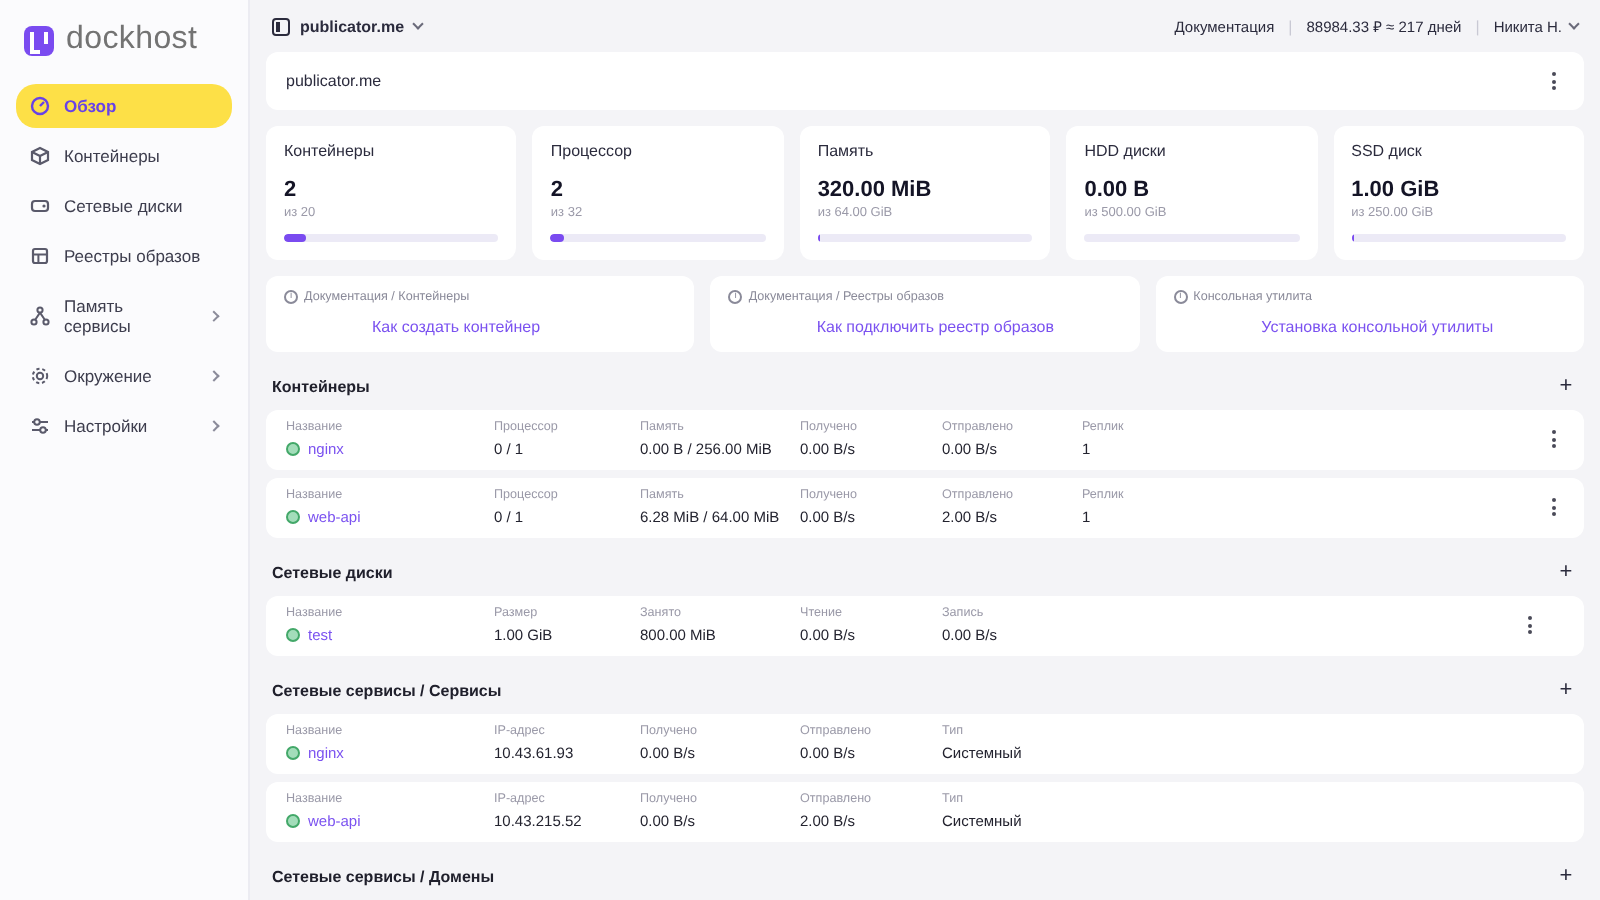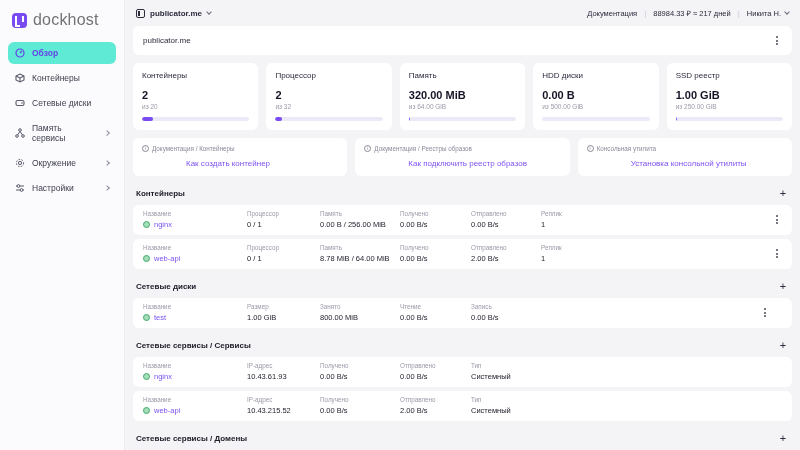--- a/index.html
+++ b/index.html
@@ -8,21 +8,21 @@
 
   
   .sidebar { width:125px; min-width:125px; height:450px; background:#fbfbfd; border-right:1px solid #ececf2; padding:9px 8px; }
   .logo-row { display:flex; align-items:center; gap:6px; padding:2px 4px 13px 4px; }
   .logo-mark { width:15px; height:15px; border-radius:4px; background:#7a4bf0; position:relative; }
   .logo-mark::before { content:""; position:absolute; left:3px; top:3px; width:3px; height:9px; border-left:2px solid #fff; border-bottom:2px solid #fff; }
   .logo-mark::after { content:""; position:absolute; right:3px; top:3px; width:2px; height:6px; background:#fff; }
   .logo-text { font-size:16px; font-weight:normal; color:#737373; letter-spacing:.2px; }
   .nav-item { display:flex; align-items:center; gap:7px; padding:6px 7px; border-radius:6px; color:#3d3d4d; font-size:8.5px; margin-bottom:3px; cursor:pointer; }
   .nav-item .nav-ic { width:10px; height:10px; flex:0 0 10px; color:#5a5a6b; display:flex; }
-  .nav-item.active { background:#5eead4; color:#6742e8; font-weight:bold; }
+  .nav-item.active { background:#fde047; color:#6742e8; font-weight:bold;border-radius:10px; }
   .nav-item.active .nav-ic { color:#6742e8; }
   .nav-spacer { flex:1; }
   .chev-right { width:4px; height:4px; border-right:1px solid #8b8b9a; border-top:1px solid #8b8b9a; transform:rotate(45deg); }
 
   
   .main { flex:1; padding:0 8px; overflow:hidden; }
   .topbar { height:26px; display:flex; align-items:center; justify-content:space-between; padding:0 3px; }
   .proj-select { display:flex; align-items:center; gap:5px; font-size:8px; font-weight:bold; color:#2b2b3d; cursor:pointer; }
   .proj-ic { width:9px; height:9px; border:1.3px solid #2b2b3d; border-radius:2px; position:relative; }
   .proj-ic::after { content:""; position:absolute; left:1px; top:1px; bottom:1px; width:2px; background:#2b2b3d; }
@@ -97,20 +97,29 @@
   <div class="nav-item">
     <span class="nav-ic">
       <svg viewBox="0 0 10 10" width="10" height="10">
           <rect x="1" y="2.5" width="8" height="5" rx="1.5" fill="none" stroke="currentColor" stroke-width="1.1"></rect>
           <circle cx="7" cy="5" r="0.8" fill="currentColor"></circle>
         </svg>
     </span>
     <span>Сетевые диски</span>
   </div>
 
+  <div class="nav-item">
+    <span class="nav-ic">
+      <svg viewBox="0 0 10 10" width="10" height="10">
+          <rect x="1.5" y="1.5" width="7" height="7" rx="1" fill="none" stroke="currentColor" stroke-width="1.1"></rect>
+          <path d="M1.5 4.2 L8.5 4.2 M4.2 4.2 L4.2 8.5" stroke="currentColor" stroke-width="1"></path>
+        </svg>
+    </span>
+    <span>Реестры образов</span>
+  </div>
 
   <div class="nav-item">
     <span class="nav-ic">
       <svg viewBox="0 0 10 10" width="10" height="10">
           <circle cx="5" cy="2" r="1.3" fill="none" stroke="currentColor" stroke-width="1"></circle>
           <circle cx="2" cy="8" r="1.3" fill="none" stroke="currentColor" stroke-width="1"></circle>
           <circle cx="8" cy="8" r="1.3" fill="none" stroke="currentColor" stroke-width="1"></circle>
           <path d="M5 3.3 L2.6 6.9 M5 3.3 L7.4 6.9" stroke="currentColor" stroke-width="1"></path>
         </svg>
     </span>
@@ -201,21 +210,21 @@
     </div>
     <div class="card stat-card">
       <div class="stat-title">HDD диски</div>
       <div class="stat-value">0.00 B</div>
       <div class="stat-quota">из 500.00 GiB</div>
       <div class="progress">
           <div class="progress-fill" style="width: 0%;"></div>
         </div>
     </div>
     <div class="card stat-card">
-      <div class="stat-title">SSD реестр</div>
+      <div class="stat-title">SSD диск</div>
       <div class="stat-value">1.00 GiB</div>
       <div class="stat-quota">из 250.00 GiB</div>
       <div class="progress">
           <div class="progress-fill" style="width: 1%;"></div>
         </div>
     </div>
   </div>
 
   <div class="doc-row">
     <div class="card doc-card">
@@ -287,21 +296,21 @@
             <span class="dot"></span>
             <span>web-api</span>
           </div>
         </div>
       <div>
           <div class="cell-label">Процессор</div>
           <div class="cell-value">0 / 1</div>
         </div>
       <div>
           <div class="cell-label">Память</div>
-          <div class="cell-value">8.78 MiB / 64.00 MiB</div>
+          <div class="cell-value">6.28 MiB / 64.00 MiB</div>
         </div>
       <div>
           <div class="cell-label">Получено</div>
           <div class="cell-value">0.00 B/s</div>
         </div>
       <div>
           <div class="cell-label">Отправлено</div>
           <div class="cell-value">2.00 B/s</div>
         </div>
       <div>

